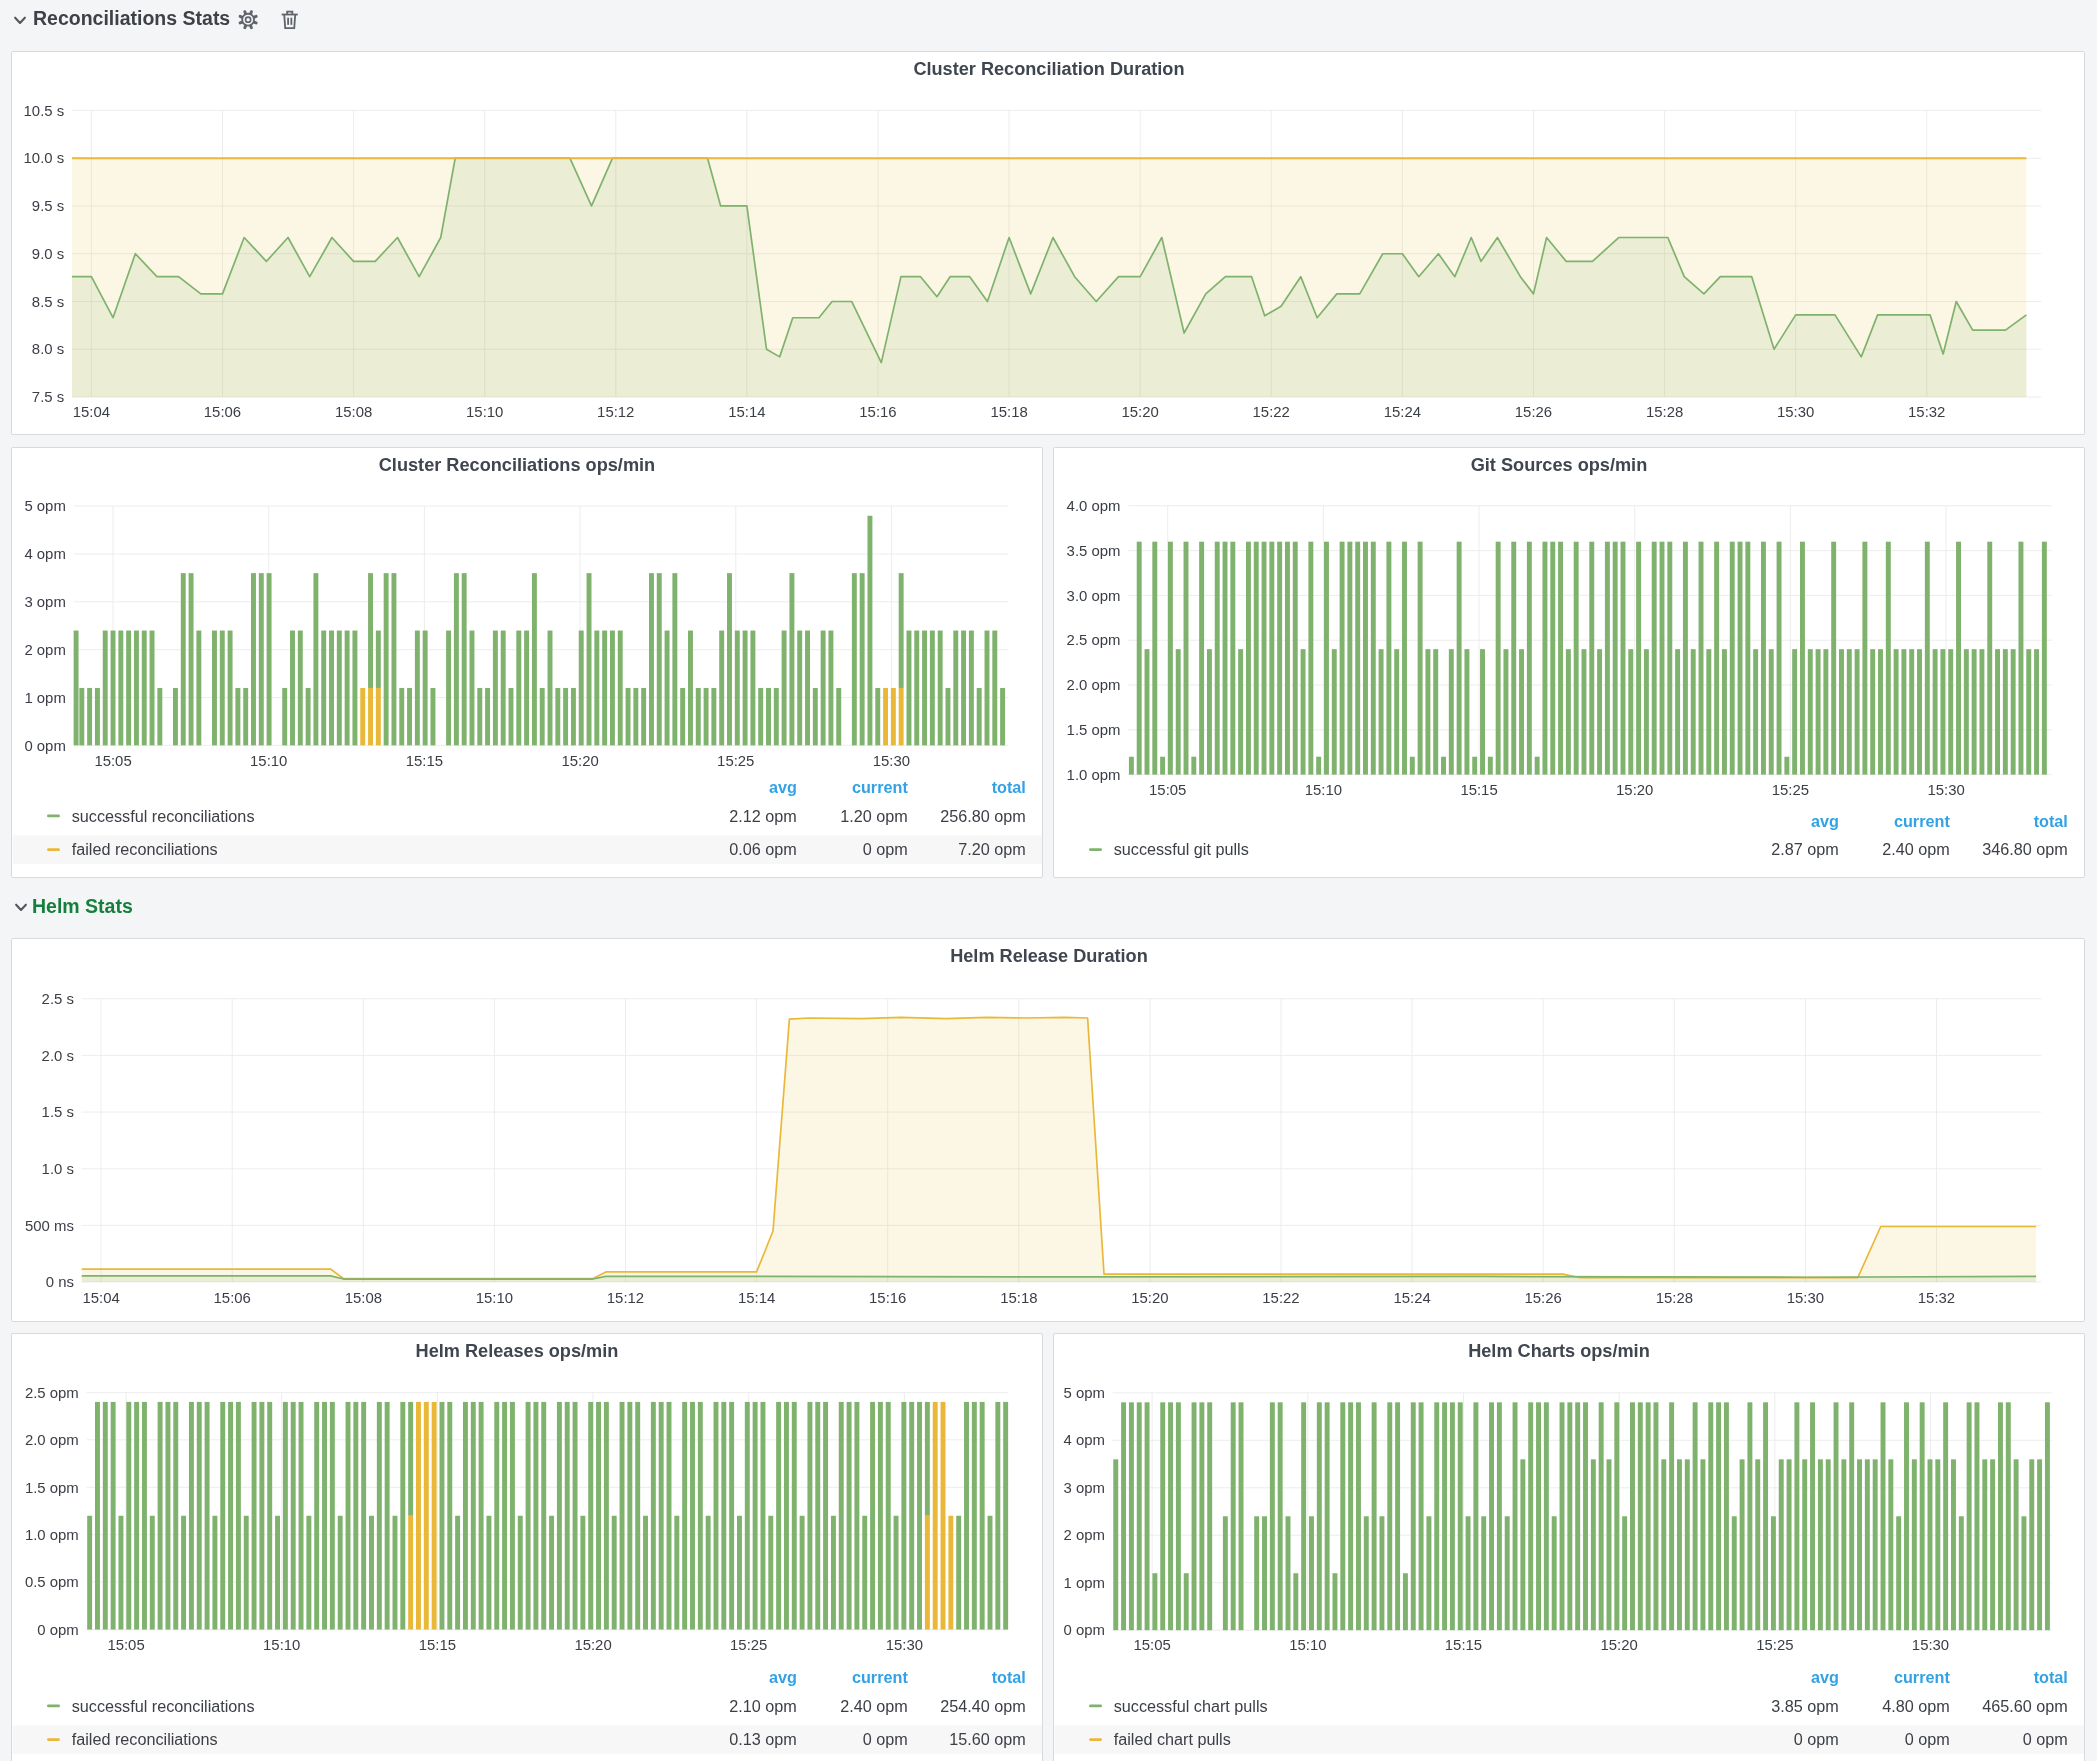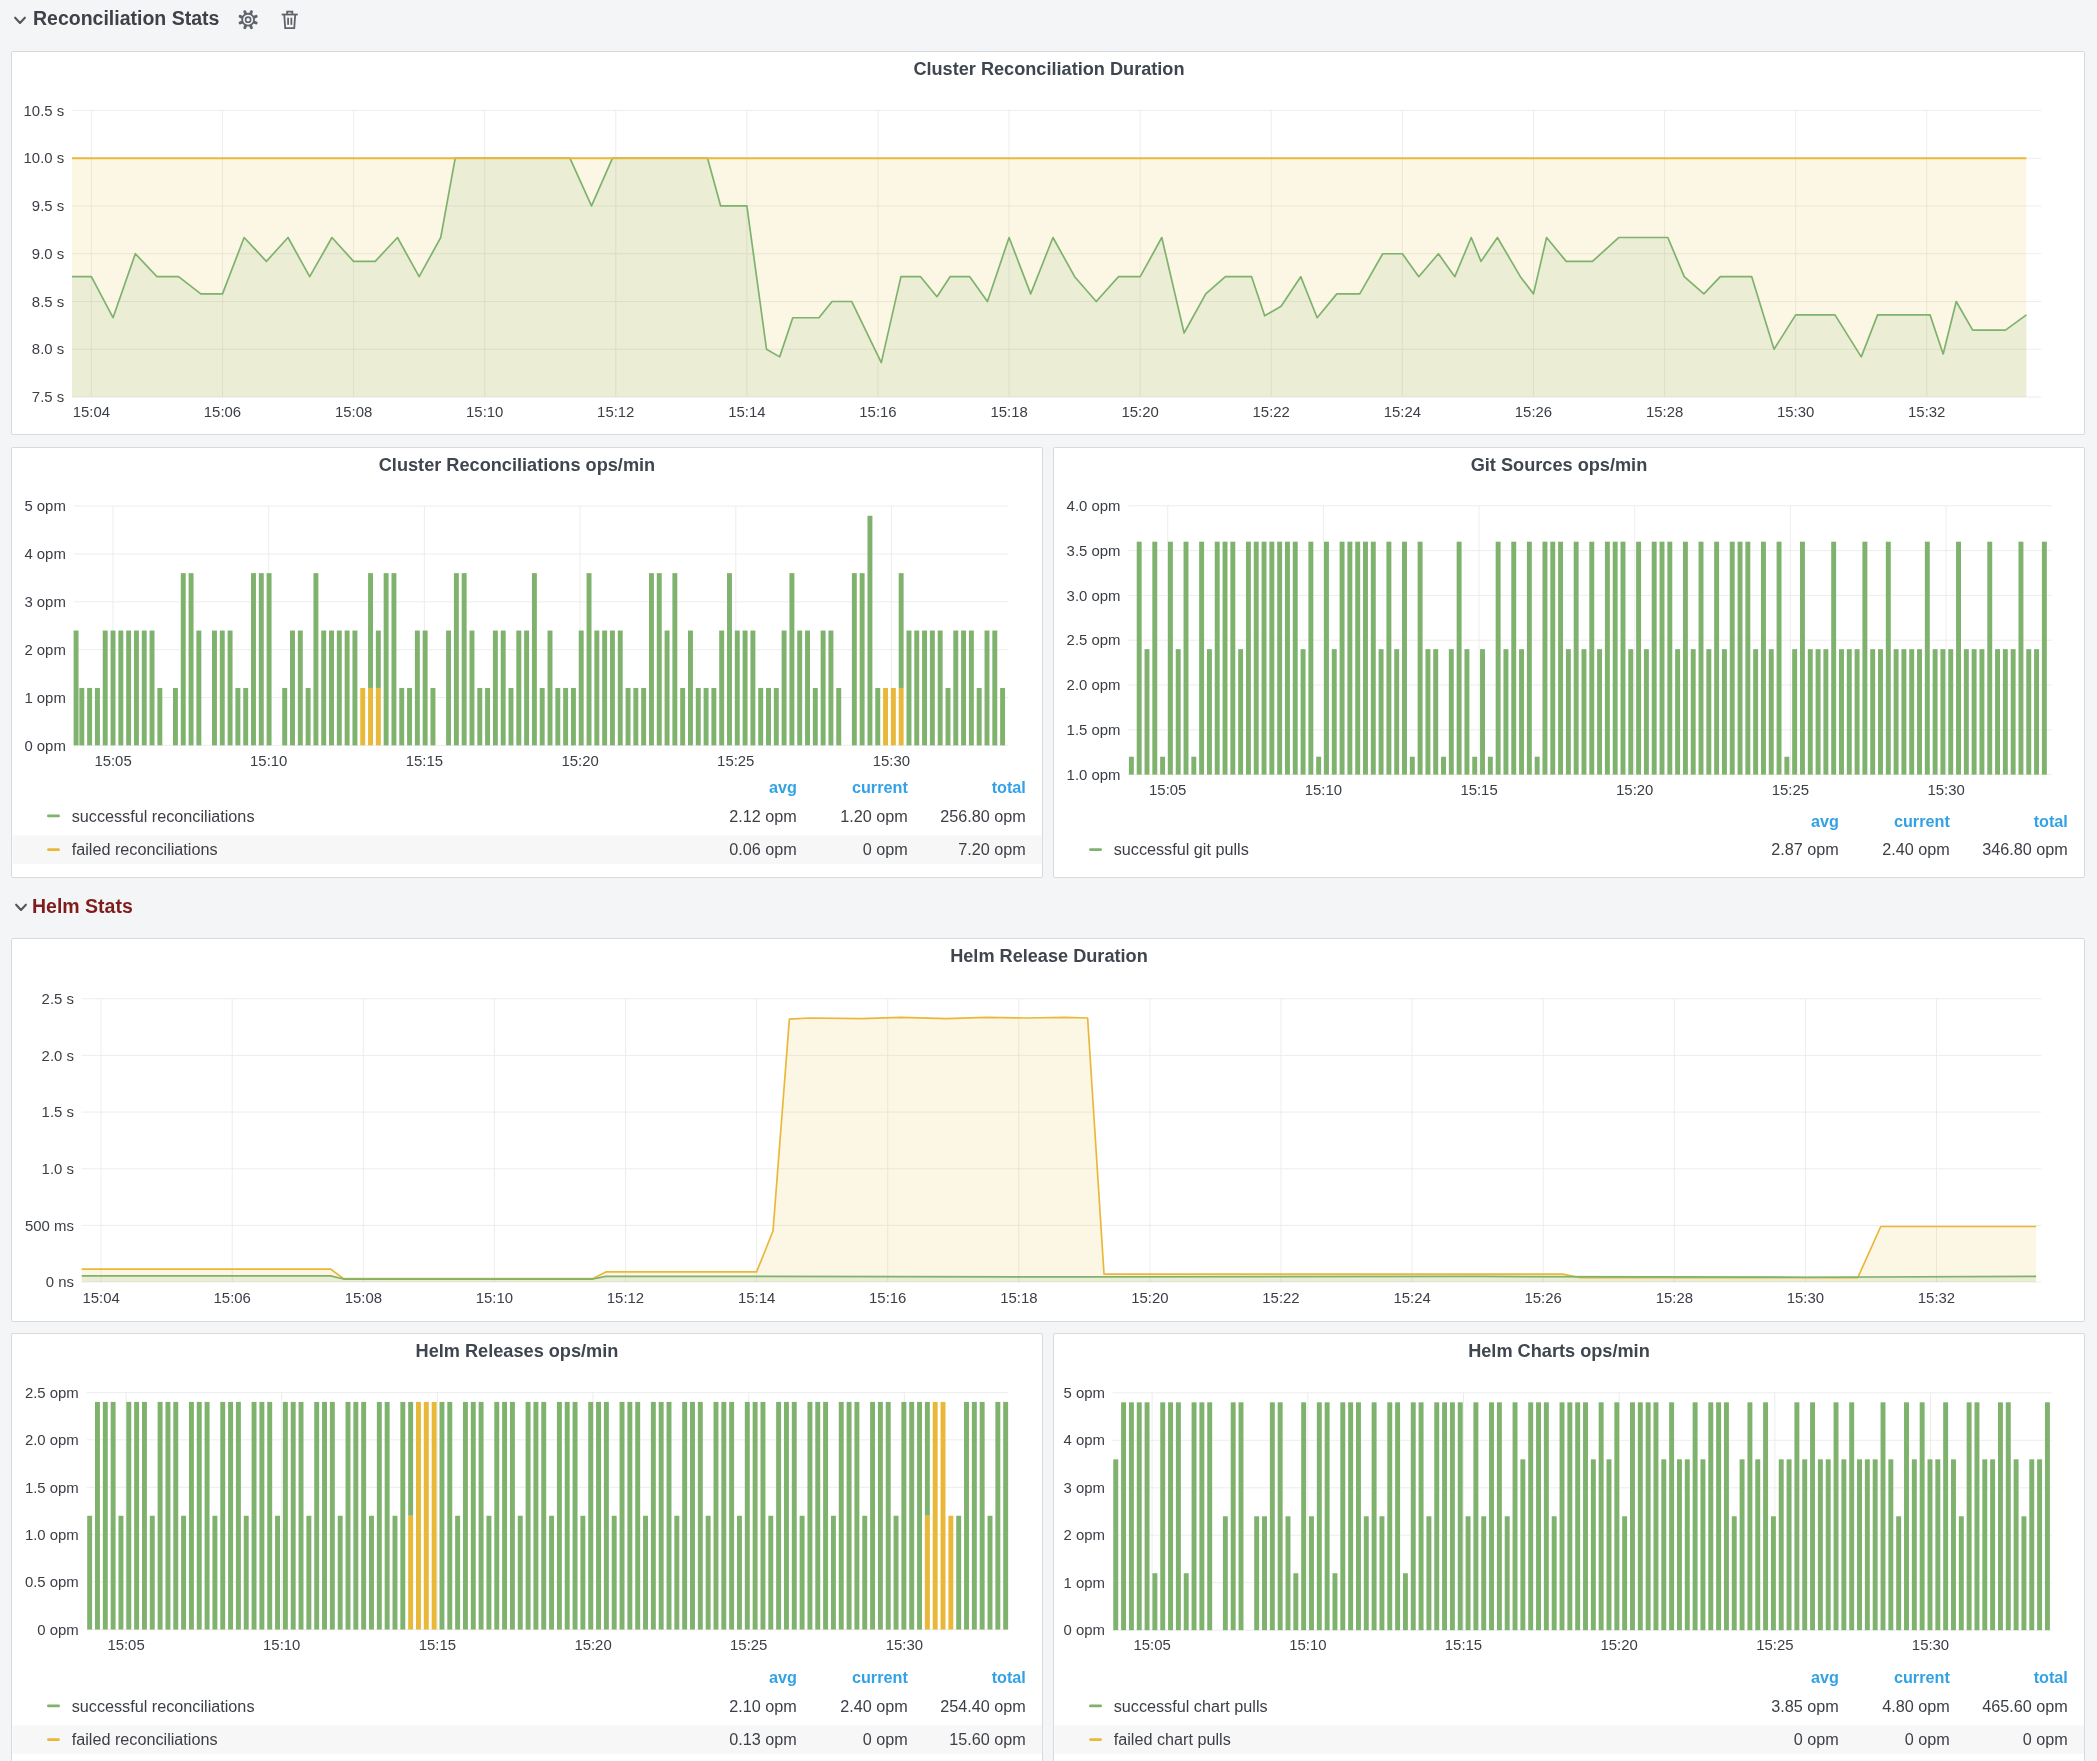--- a/index.html
+++ b/index.html
@@ -1,21 +1,21 @@
 <!DOCTYPE html>
 <html style="font-size:10.4px"><head><meta charset="utf-8">
 <style>
 html,body{margin:0;padding:0;width:2097px;height:1761px;background:#f4f5f6;
 font-family:"Liberation Sans",sans-serif;overflow:hidden;position:relative;}
 .panel{position:absolute;background:#ffffff;border:0.6px solid #d8d9da;border-radius:1.9px;box-sizing:border-box;}
 </style></head><body>
 <svg width="26" height="26" viewBox="0 0 40 40" style="position:absolute;left:6.8px;top:6.5px;">
     <polyline points="12.5,16.5 20,24.5 27.5,16.5" fill="none" stroke="#54575d" stroke-width="3.2" stroke-linecap="round" stroke-linejoin="round"></polyline>
   </svg>
-<div style="position:absolute;left:33px;top:6.5px;font-size:19.5px;font-weight:700;color:#3e4147;">Reconciliation Stats</div>
+<div style="position:absolute;left:33px;top:6.5px;font-size:19.5px;font-weight:700;color:#3e4147;">Reconciliations Stats</div>
 <svg width="91" height="40" viewBox="0 0 140 62" style="position:absolute;left:221px;top:0px;">
     <line x1="50.4" y1="34.2" x2="53.9" y2="35.6" stroke="#60646b" stroke-width="4.6" stroke-linecap="round"></line>
     <line x1="45.2" y1="39.4" x2="46.6" y2="42.9" stroke="#60646b" stroke-width="4.6" stroke-linecap="round"></line>
     <line x1="37.8" y1="39.4" x2="36.4" y2="42.9" stroke="#60646b" stroke-width="4.6" stroke-linecap="round"></line>
     <line x1="32.6" y1="34.2" x2="29.1" y2="35.6" stroke="#60646b" stroke-width="4.6" stroke-linecap="round"></line>
     <line x1="32.6" y1="26.8" x2="29.1" y2="25.4" stroke="#60646b" stroke-width="4.6" stroke-linecap="round"></line>
     <line x1="37.8" y1="21.6" x2="36.4" y2="18.1" stroke="#60646b" stroke-width="4.6" stroke-linecap="round"></line>
     <line x1="45.2" y1="21.6" x2="46.6" y2="18.1" stroke="#60646b" stroke-width="4.6" stroke-linecap="round"></line>
     <line x1="50.4" y1="26.8" x2="53.9" y2="25.4" stroke="#60646b" stroke-width="4.6" stroke-linecap="round"></line>
     <circle cx="41.5" cy="30.5" r="9.2" fill="#f4f5f6" stroke="#60646b" stroke-width="2.8"></circle>
@@ -24,21 +24,21 @@
       <line x1="93.5" y1="22.5" x2="118.5" y2="22.5"></line>
       <path d="M 102 22.5 L 102 18.0 L 110 18.0 L 110 22.5"></path>
       <path d="M 97.5 22.5 L 99 43.5 L 113 43.5 L 114.5 22.5"></path>
       <line x1="103.5" y1="27.5" x2="103.5" y2="38.5"></line>
       <line x1="108.5" y1="27.5" x2="108.5" y2="38.5"></line>
     </g>
   </svg>
 <svg width="26" height="26" viewBox="0 0 40 40" style="position:absolute;left:7.8px;top:894px;">
     <polyline points="12.5,16.5 20,24.5 27.5,16.5" fill="none" stroke="#54575d" stroke-width="3.2" stroke-linecap="round" stroke-linejoin="round"></polyline>
   </svg>
-<div style="position:absolute;left:32px;top:895px;font-size:19.5px;font-weight:700;color:#7f1d1d;">Helm Stats</div>
+<div style="position:absolute;left:32px;top:895px;font-size:19.5px;font-weight:700;color:#15803d;">Helm Stats</div>
 <div class="panel" style="left:10.7px;top:51px;width:2074px;height:384px;">
     <svg width="2074" height="384" viewBox="0 0 3198.5 592" style="position:absolute;left:0;top:0;">
       <line x1="92.5" y1="90.0" x2="3129.5" y2="90.0" stroke="#e9e9e9" stroke-width="1.3"></line>
       <line x1="92.5" y1="163.7" x2="3129.5" y2="163.7" stroke="#e9e9e9" stroke-width="1.3"></line>
       <line x1="92.5" y1="237.3" x2="3129.5" y2="237.3" stroke="#e9e9e9" stroke-width="1.3"></line>
       <line x1="92.5" y1="311.0" x2="3129.5" y2="311.0" stroke="#e9e9e9" stroke-width="1.3"></line>
       <line x1="92.5" y1="384.7" x2="3129.5" y2="384.7" stroke="#e9e9e9" stroke-width="1.3"></line>
       <line x1="92.5" y1="458.3" x2="3129.5" y2="458.3" stroke="#e9e9e9" stroke-width="1.3"></line>
       <line x1="92.5" y1="532.0" x2="3129.5" y2="532.0" stroke="#e9e9e9" stroke-width="1.3"></line>
       <line x1="122.4" y1="90" x2="122.4" y2="532" stroke="#e9e9e9" stroke-width="1.3"></line>

